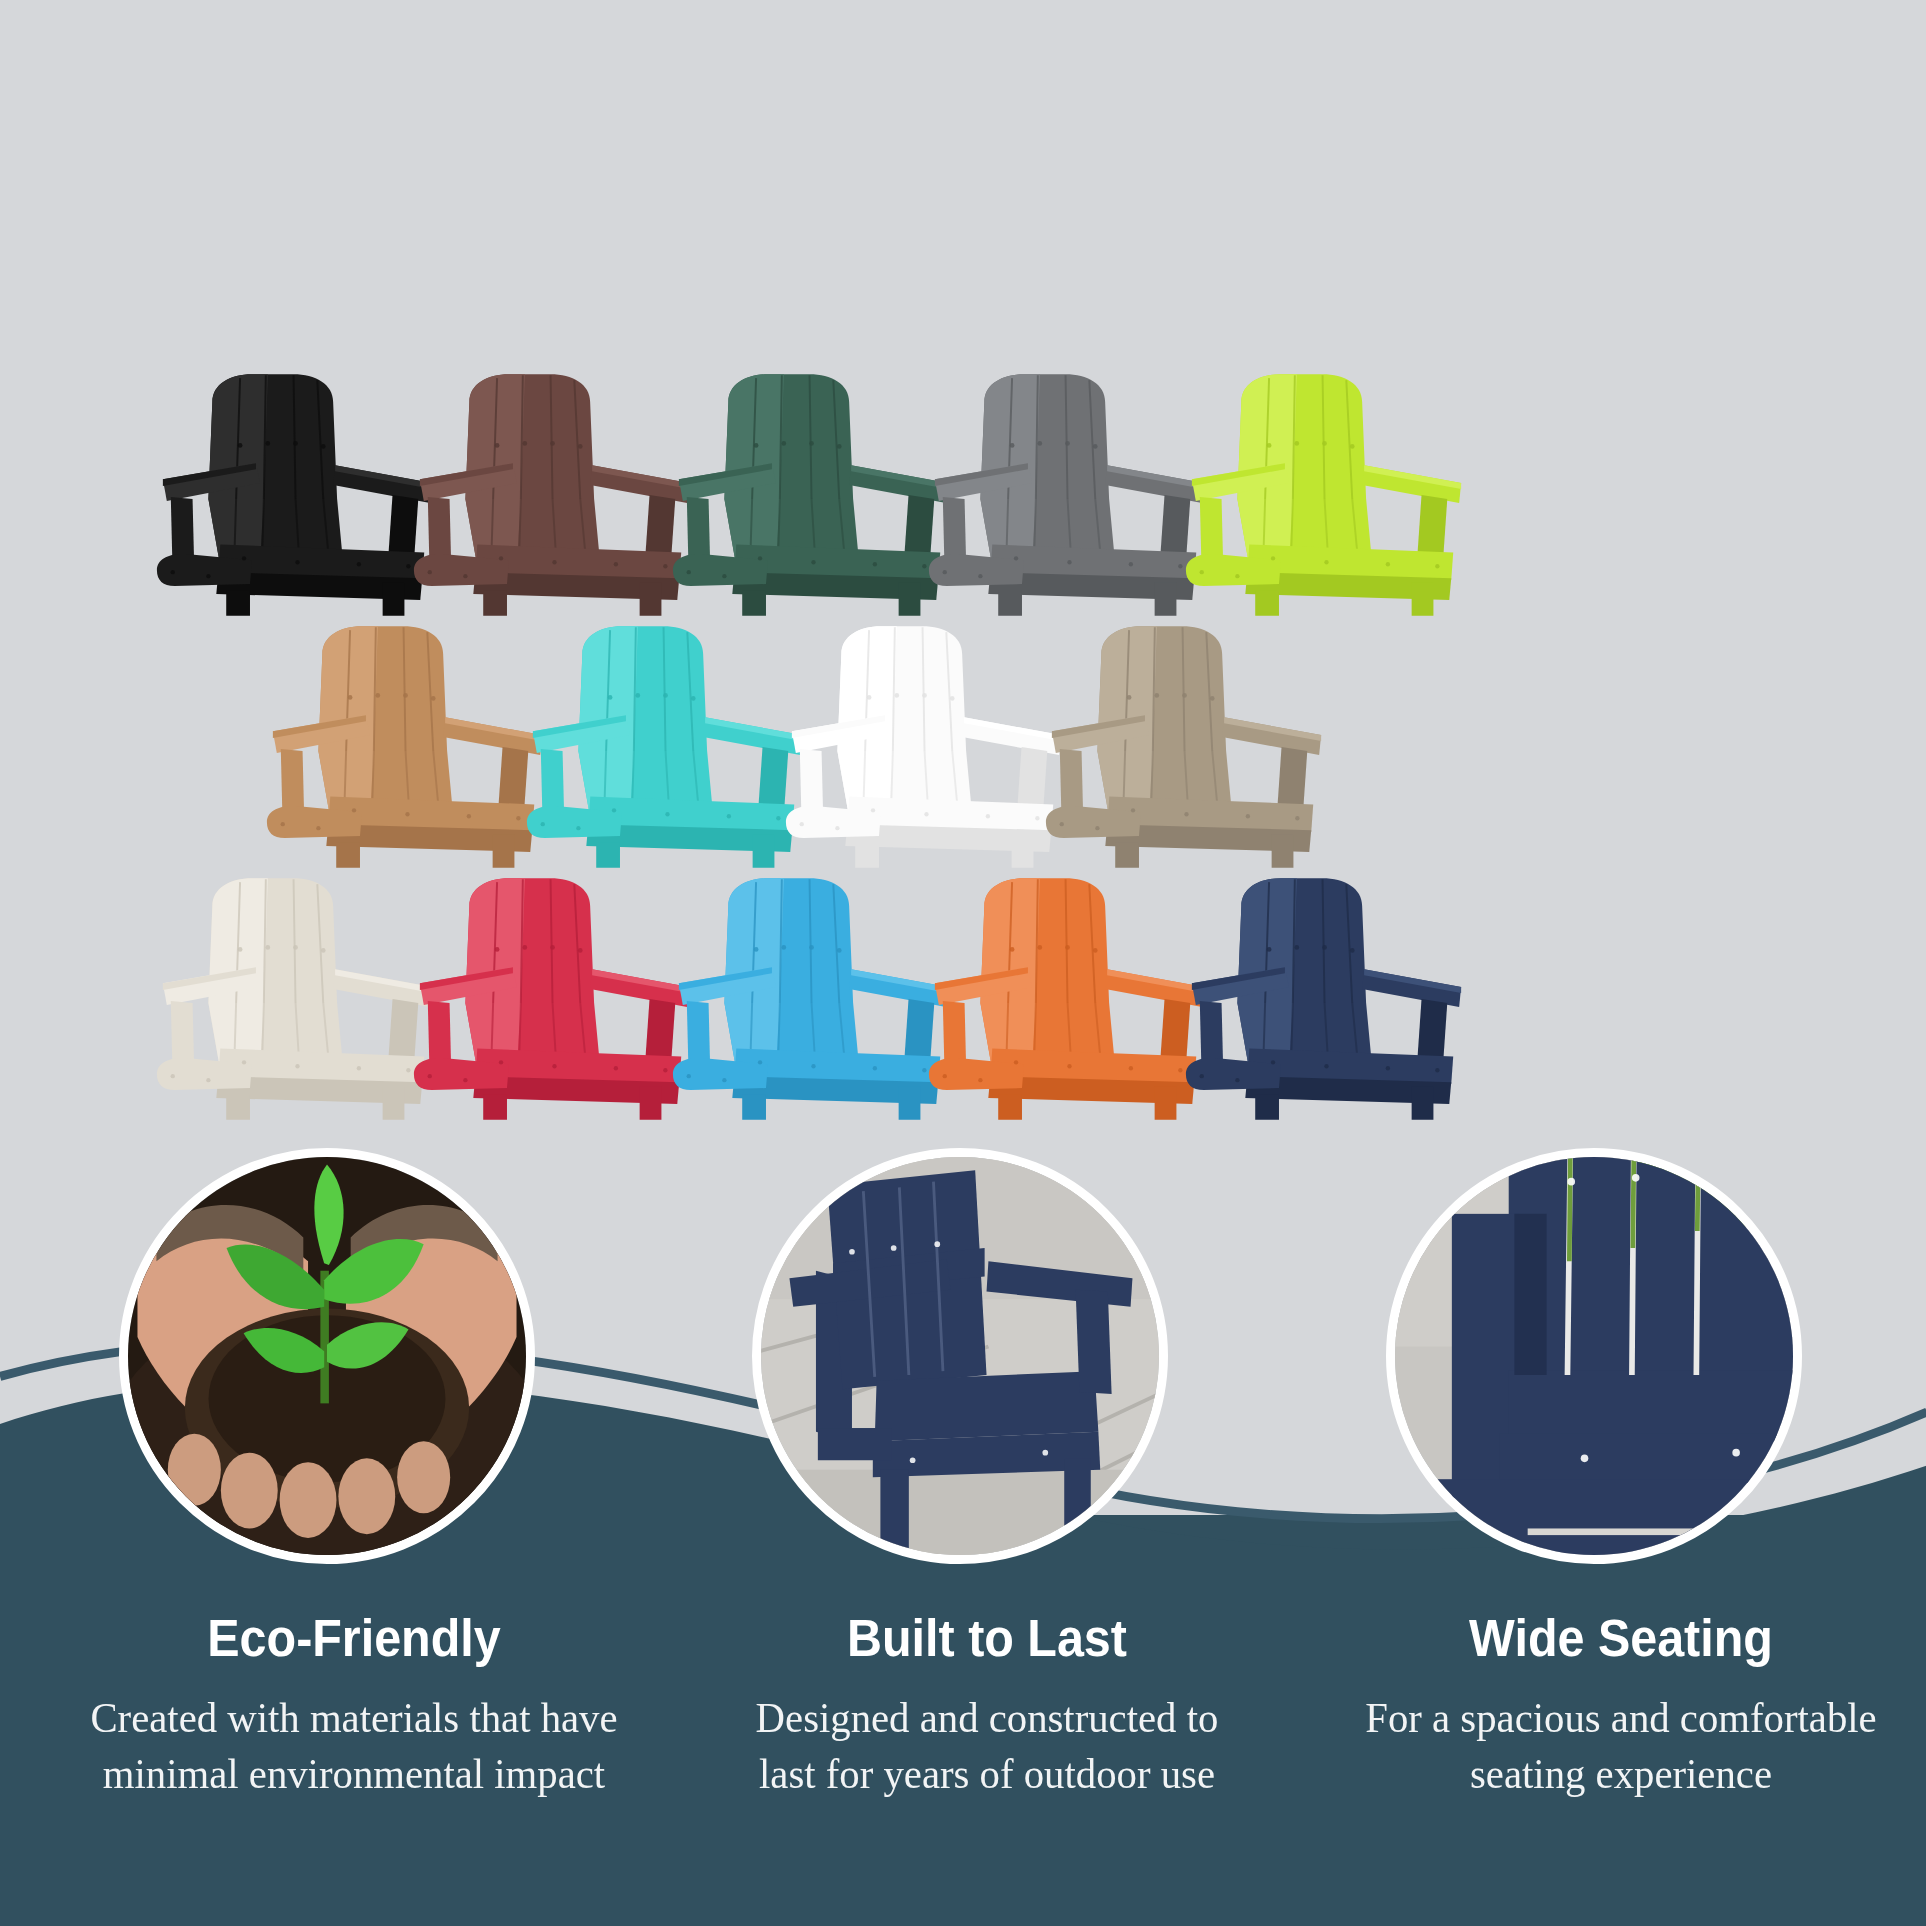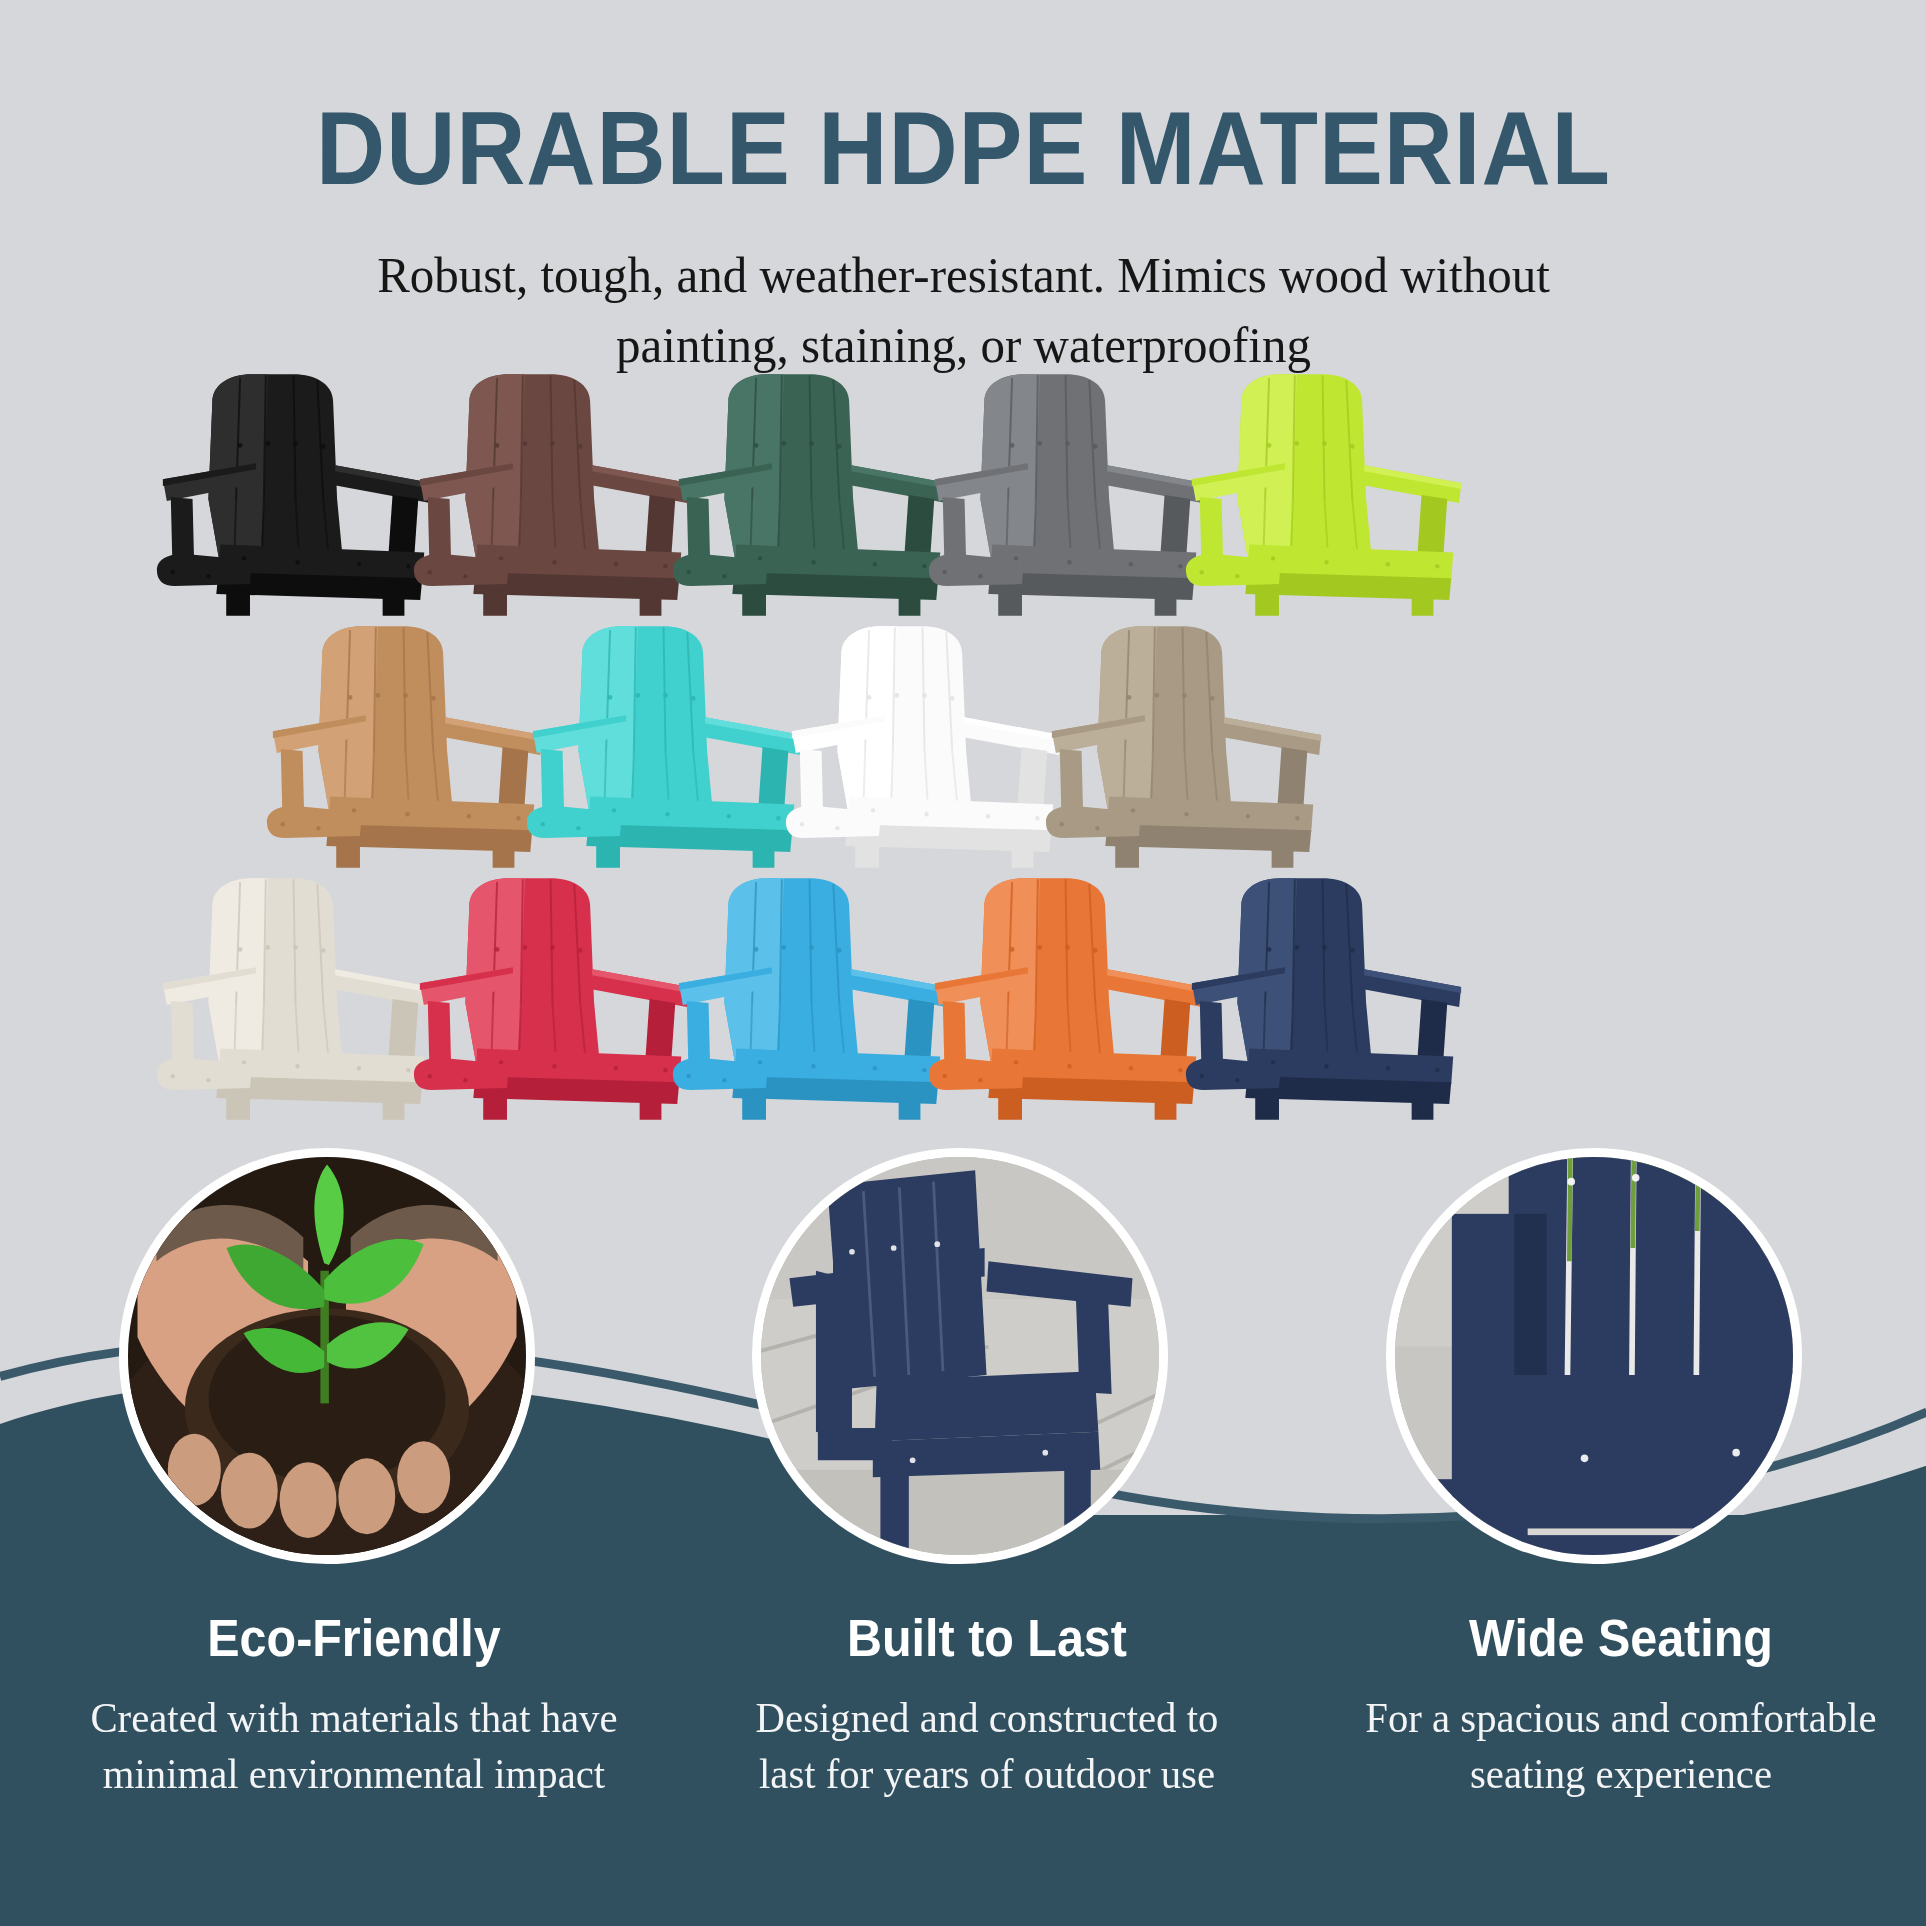--- a/index.html
+++ b/index.html
@@ -75,27 +75,20 @@
     line-height:1.34;
     color:#f2f4f5;
     transform:scaleX(0.97);
   }
 </style>
 </head>
 <body>
 
 <div id="stage">
 
-  <div class="header">
-    <div class="title">DURABLE HDPE MATERIAL</div>
-    <div class="subtitle">
-      <div>Robust, tough, and weather-resistant. Mimics wood without</div>
-      <div>painting, staining, or waterproofing</div>
-    </div>
-  </div>
 
   <div class="rows">
     <div class="row" id="row-1">
         <div class="chair-cell" style="left: 149px; top: 0px;">
           <div class="chair">
   <svg viewBox="0 0 300 250">
     <g>
 
       <path d="M64,34 C64,16 82,6 104,6 L146,6 C168,6 186,16 186,34
                L190,132 L60,132 Z" fill="#1b1b1b"></path>

